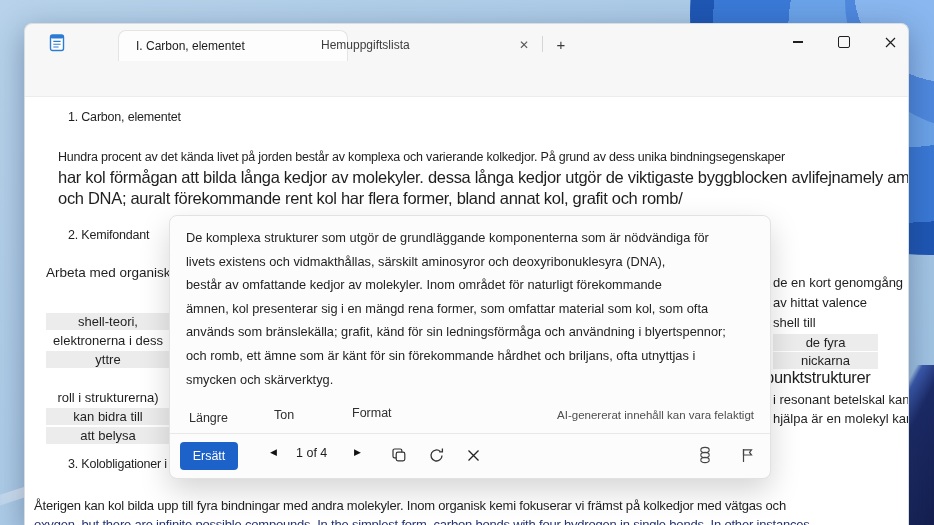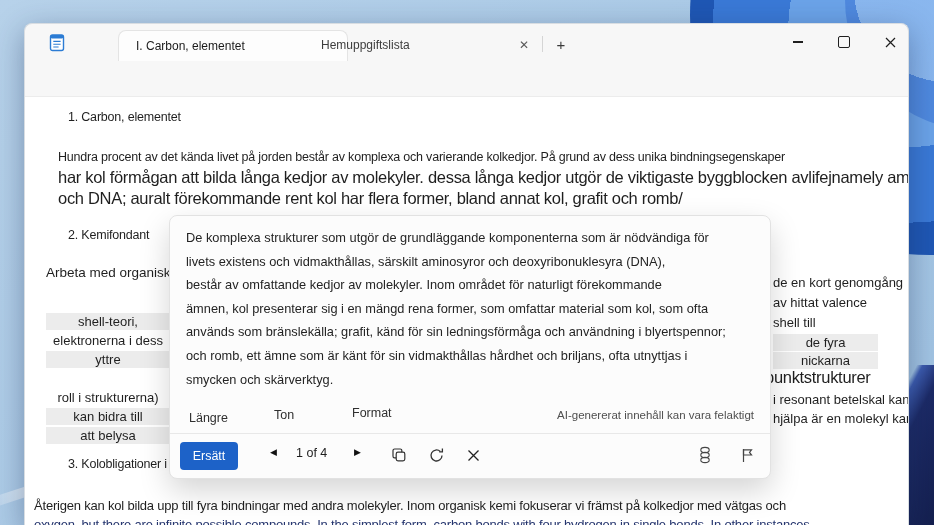--- a/index.html
+++ b/index.html
@@ -152,21 +152,21 @@
       <div class="line sz-m" style="left:9px;top:401px;">Återigen kan kol bilda upp till fyra bindningar med andra molekyler. Inom organisk kemi fokuserar vi främst på kolkedjor med vätgas och</div>
       <div class="line sz-m navy" style="left:9px;top:420px;">oxygen, but there are infinite possible compounds. In the simplest form, carbon bonds with four hydrogen in single bonds. In other instances,</div>
 
       <div class="popup">
         <div class="ptext">
           <div class="pline">De komplexa strukturer som utgör de grundläggande komponenterna som är nödvändiga för</div>
           <div class="pline">livets existens och vidmakthållas, särskilt aminosyror och deoxyribonuklesyra (DNA),</div>
           <div class="pline">består av omfattande kedjor av molekyler. Inom området för naturligt förekommande</div>
           <div class="pline">ämnen, kol presenterar sig i en mängd rena former, som omfattar material som kol, som ofta</div>
           <div class="pline">används som bränslekälla; grafit, känd för sin ledningsförmåga och användning i blyertspennor;</div>
-          <div class="pline">och romb, ett ämne som är känt för sin vidmakthållas hårdhet och briljans, ofta utnyttjas i</div>
+          <div class="pline">och romb, ett ämne som är känt för sin förekommande hårdhet och briljans, ofta utnyttjas i</div>
           <div class="pline">smycken och skärverktyg.</div>
         </div>
 
         <span class="popt o-len">Längre</span>
         <span class="popt o-ton">Ton</span>
         <span class="popt o-fmt">Format</span>
         <span class="disclaimer">AI-genererat innehåll kan vara felaktigt</span>
 
         <div class="pfooter">
           <button class="replace-btn">Ersätt</button>

